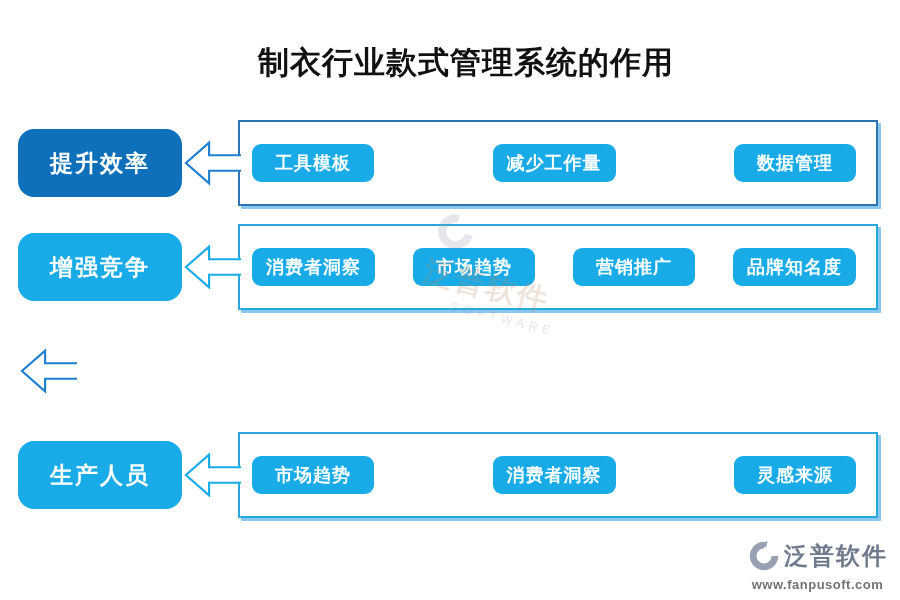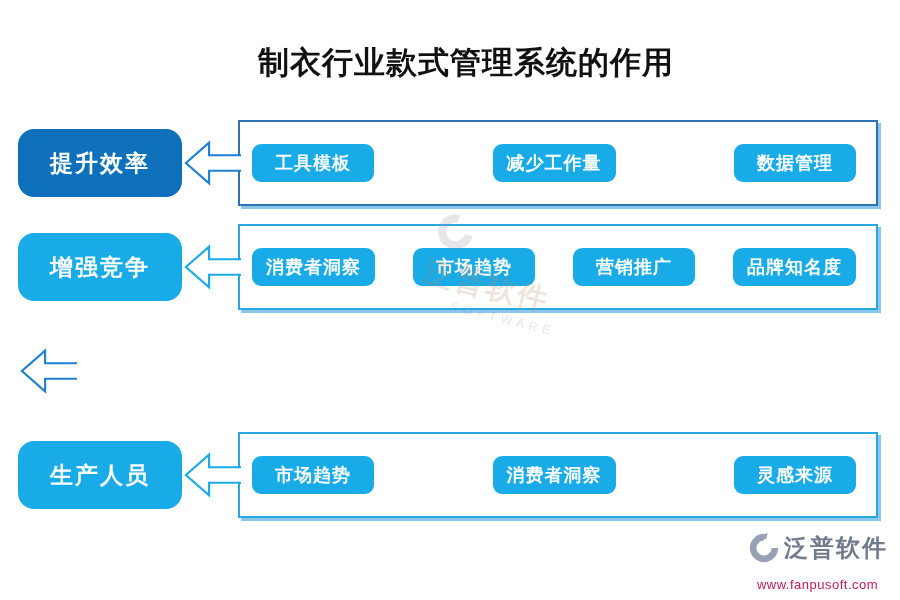--- a/index.html
+++ b/index.html
@@ -53,21 +53,21 @@
   .watermark .wm-text { font-size:30px; font-weight:bold; color:#b98a62; letter-spacing:2px; }
   .watermark .wm-sub  { font-size:12px; color:#7d8aa0; letter-spacing:5px; margin-left:34px; }
   .footer {
     position:absolute; right:12px; bottom:8px; z-index:6; text-align:center;
   }
   .footer-top { display:flex; align-items:center; justify-content:flex-end; gap:3px; }
   .brand-name {
     font-size:24px; font-weight:bold; color:#6f7a8c; letter-spacing:2px;
     font-family:"Liberation Serif", serif;
   }
-  .brand-url { font-size:13px; font-weight:normal; color:#be185d; letter-spacing:0.5px; margin-top:12px; }
+  .brand-url { font-size:13px; font-weight:bold; color:#737373; letter-spacing:0.5px; margin-top:4px; }
 </style>
 </head>
 <body>
 
 <div class="page">
 
   <h1 class="title">制衣行业款式管理系统的作用</h1>
 
   <div class="rows" id="rows">
   <div class="row dark">

